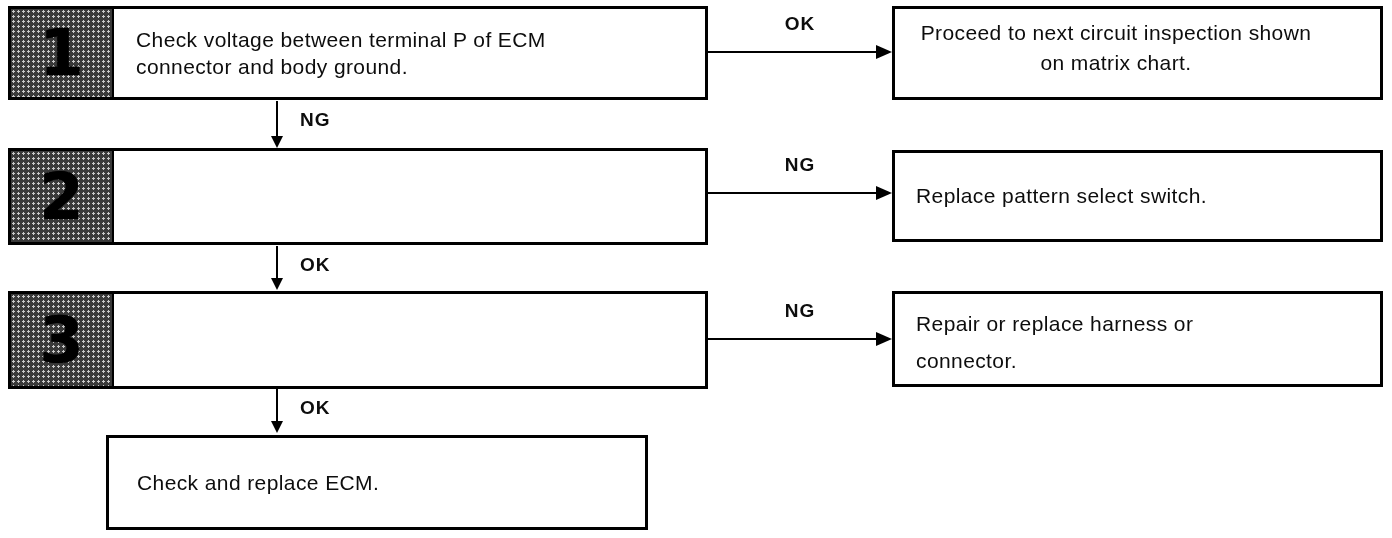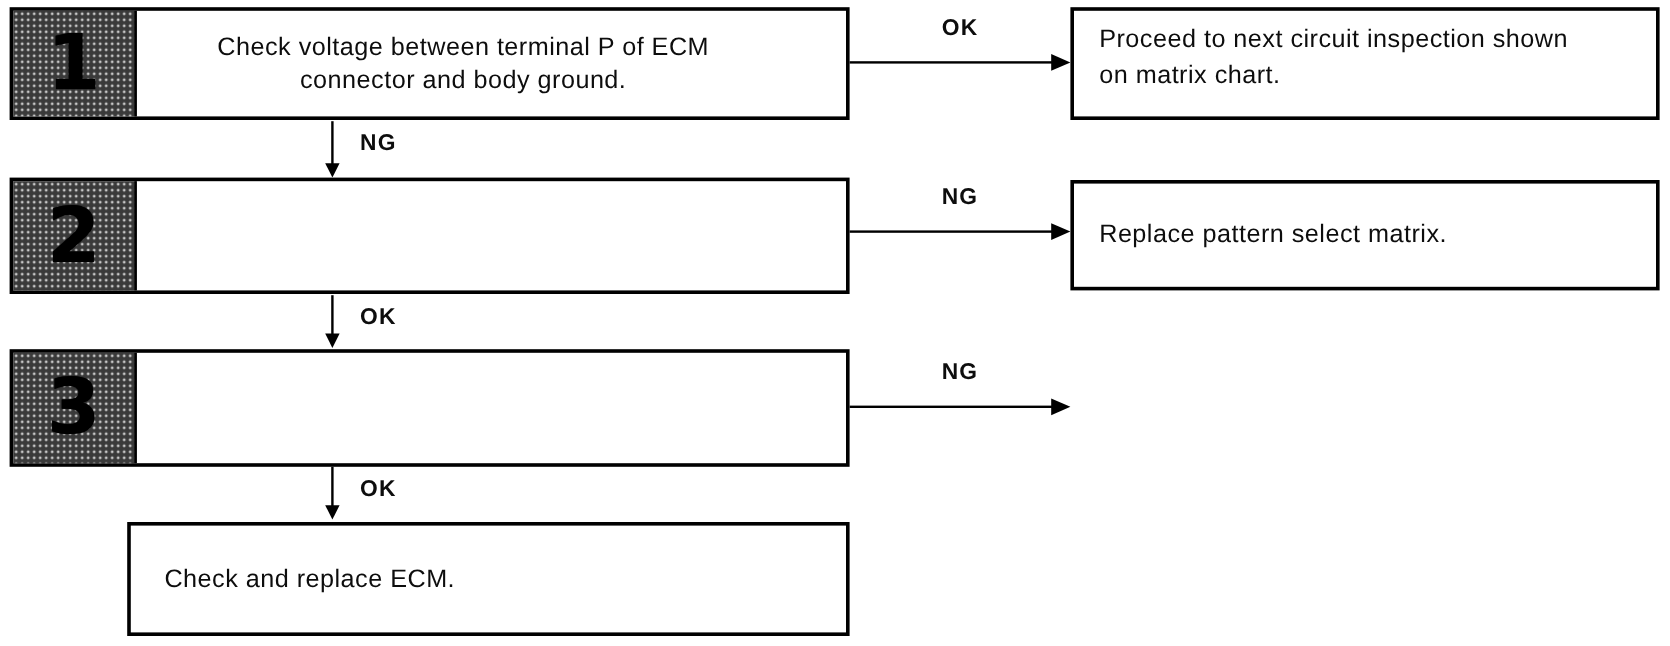--- a/index.html
+++ b/index.html
@@ -21,21 +21,21 @@
   .canvas{position:absolute;left:0;top:0;width:1392px;height:538px;background:var(--background);}
 
   
   .box{
     position:absolute;
     background:var(--background);
     border:3px solid var(--border);
     display:flex;align-items:center;
   }
   .step-box{left:8px;width:700px;padding:0;}
-  .step-box .text-area{flex:1;padding-left:22px;display:flex;align-items:center;height:100%;text-align:center;}
+  .step-box .text-area{flex:1;padding-left:22px;display:flex;align-items:center;height:100%;}
   .result-box{left:892px;width:491px;padding-left:21px;}
   .result-top{align-items:flex-start;}
 
   .badge{
     width:103px;height:100%;flex:0 0 103px;
     background-color:var(--badge-bg);
     background-image:radial-gradient(circle,var(--badge-dot) 1.1px,transparent 1.4px);
     background-size:5px 5px;
     display:flex;align-items:center;justify-content:center;
     border-right:2px solid var(--border);
@@ -45,24 +45,24 @@
     font-family:"DejaVu Sans","Liberation Sans",sans-serif;
     text-shadow:0 0 1px #000;
     line-height:1;
   }
 
   .flow-text{
     font-size:21px;letter-spacing:0.4px;line-height:1.3;color:var(--text);
   }
   .w-step1{max-width:500px;}
   .w-step3{max-width:545px;}
-  .w-r1{max-width:400px;line-height:1.42;padding-top:9px;}
+  .w-r1{max-width:400px;line-height:1.42;padding-top:9px;text-align:center;}
   .w-r3{max-width:350px;line-height:1.75;padding-top:12px;}
 
-  .final-box{left:106px;width:602px;padding-left:28px;}
+  .final-box{left:106px;width:542px;padding-left:28px;}
 
   
   .branch-label{
     font-size:19px;letter-spacing:1px;color:var(--text);font-weight:700;
   }
 
   
   .harrow{position:absolute;left:708px;width:184px;height:40px;}
   .harrow .hlabel{position:absolute;top:0;left:0;right:0;text-align:center;}
   .harrow .hline{position:absolute;left:0;right:9px;bottom:0;border-top:2px solid var(--line);}
@@ -120,41 +120,44 @@
     </div>
   </div>
 
   <div class="harrow" style="top:154px;">
     <span class="hlabel branch-label">NG</span>
     <span class="hline"></span>
     <span class="hhead"></span>
   </div>
 
   <div class="box result-box" style="top:150px;height:92px;">
-    <p class="flow-text">Replace pattern select matrix.</p>
+    <p class="flow-text">Replace pattern select switch.</p>
   </div>
 
   <div class="varrow" style="left:277px;top:246px;height:44px;">
     <span class="vline"></span>
     <span class="vhead"></span>
     <span class="vlabel branch-label">OK</span>
   </div>
 
   <div class="box step-box" style="top:291px;height:98px;">
     <div class="badge">
       <span class="badge-num">3</span>
     </div>
   </div>
 
   <div class="harrow" style="top:300px;">
     <span class="hlabel branch-label">NG</span>
     <span class="hline"></span>
     <span class="hhead"></span>
   </div>
 
+  <div class="box result-box result-top" style="top:291px;height:96px;">
+    <p class="flow-text w-r3">Repair or replace harness or connector.</p>
+  </div>
 
   <div class="varrow" style="left:277px;top:389px;height:44px;">
     <span class="vline"></span>
     <span class="vhead"></span>
     <span class="vlabel branch-label">OK</span>
   </div>
 
   <div class="box final-box" style="top:435px;height:95px;">
     <p class="flow-text">Check and replace ECM.</p>
   </div>

